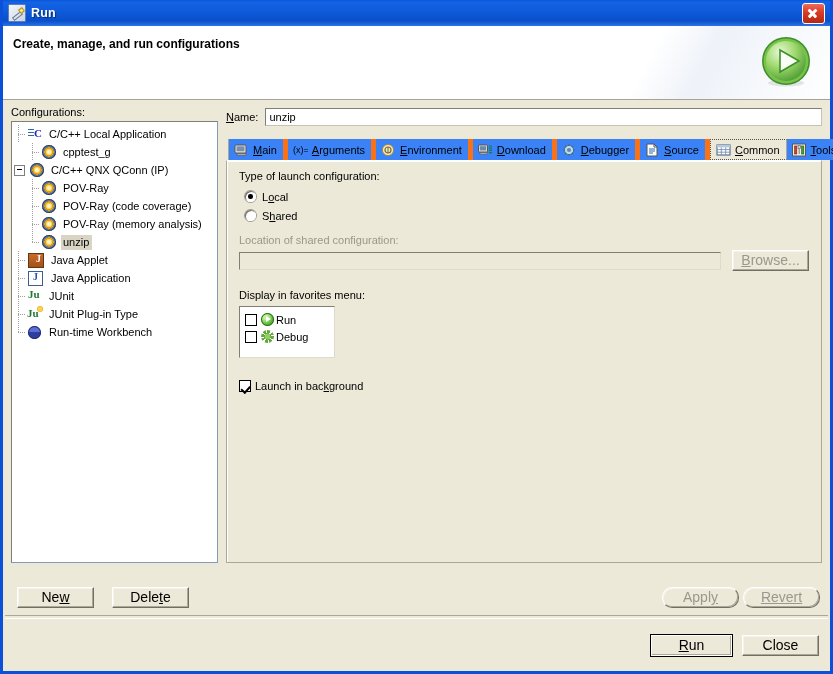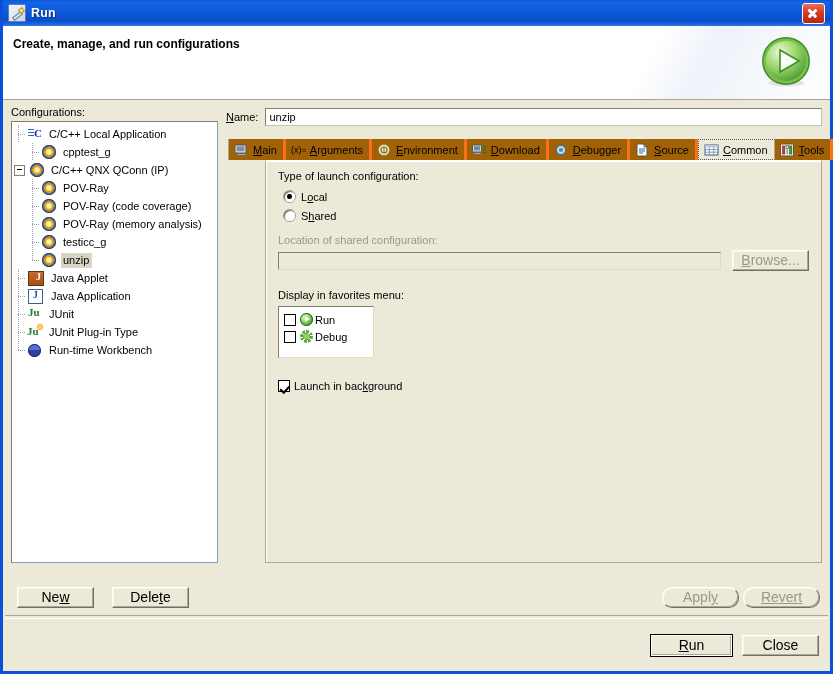--- a/index.html
+++ b/index.html
@@ -341,22 +341,22 @@
     display: flex;
     align-items: flex-end;
     height: 23px;
     padding-left: 2px;
   }
   .tab {
     display: flex;
     align-items: center;
     height: 21px;
     padding: 0 6px 0 5px;
-    background: #a16207;
-    border-right: 3px solid #f97316;
+    background: #3b82f6;
+    border-right: 5px solid #f97316;
     font-size: 11px;
     cursor: pointer;
     white-space: nowrap;
     box-sizing: border-box;
   }
   .tab.first { border-left: 1px solid #aca899; }
   .tab.selected {
     border: 1px dotted #55544c;
     background: #ece9d8;
     border-right: 1px solid #aca899;
@@ -371,21 +371,20 @@
   #tabpanel {
     flex: 1;
     border: 1px solid #aca899;
     border-top-color: #ffffff;
     background: #ece9d8;
     box-shadow: inset 1px 1px 0 #ffffff;
     padding: 9px 12px;
     box-sizing: border-box;
     min-height: 0;
     overflow: hidden;
-    margin-left: 39px;
   }
   .section-label { font-size: 11px; margin-bottom: 5px; }
   .radio-row {
     display: flex;
     align-items: center;
     height: 19px;
     margin-left: 6px;
     cursor: pointer;
   }
   .radio {
@@ -606,26 +605,20 @@
             <span class="elbow"></span>
             <span class="tree-icon ic-gear"></span>
             <span class="tree-label">POV-Ray (code coverage)</span>
           </div>
           <div class="tree-row">
             <span class="twisty-spacer"></span>
             <span class="elbow"></span>
             <span class="tree-icon ic-gear"></span>
             <span class="tree-label">POV-Ray (memory analysis)</span>
           </div>
-          <div class="tree-row">
-            <span class="twisty-spacer"></span>
-            <span class="elbow"></span>
-            <span class="tree-icon ic-gear"></span>
-            <span class="tree-label">testicc_g</span>
-          </div>
           <div class="tree-row selected">
             <span class="twisty-spacer"></span>
             <span class="elbow last"></span>
             <span class="tree-icon ic-gear"></span>
             <span class="tree-label">unzip</span>
           </div>
           <div class="tree-row">
             <span class="elbow"></span>
             <span class="tree-icon ic-japplet"></span>
             <span class="tree-label">Java Applet</span>

